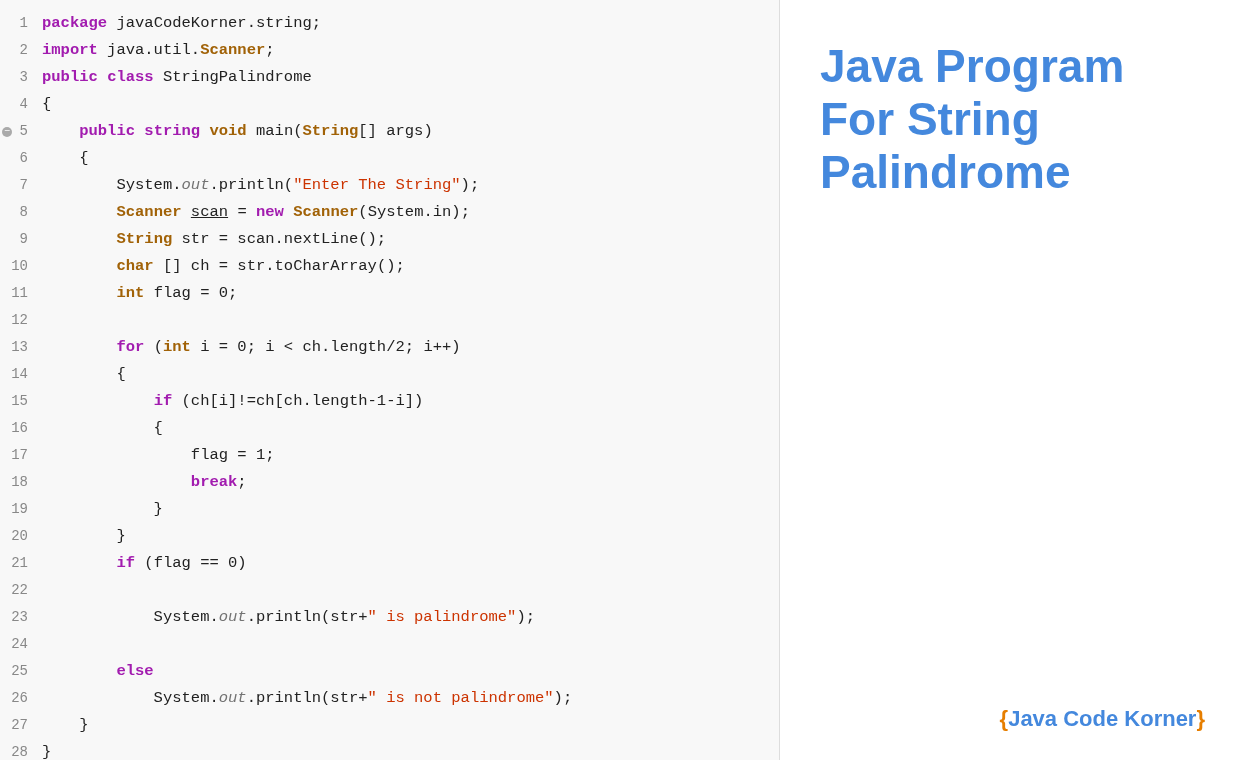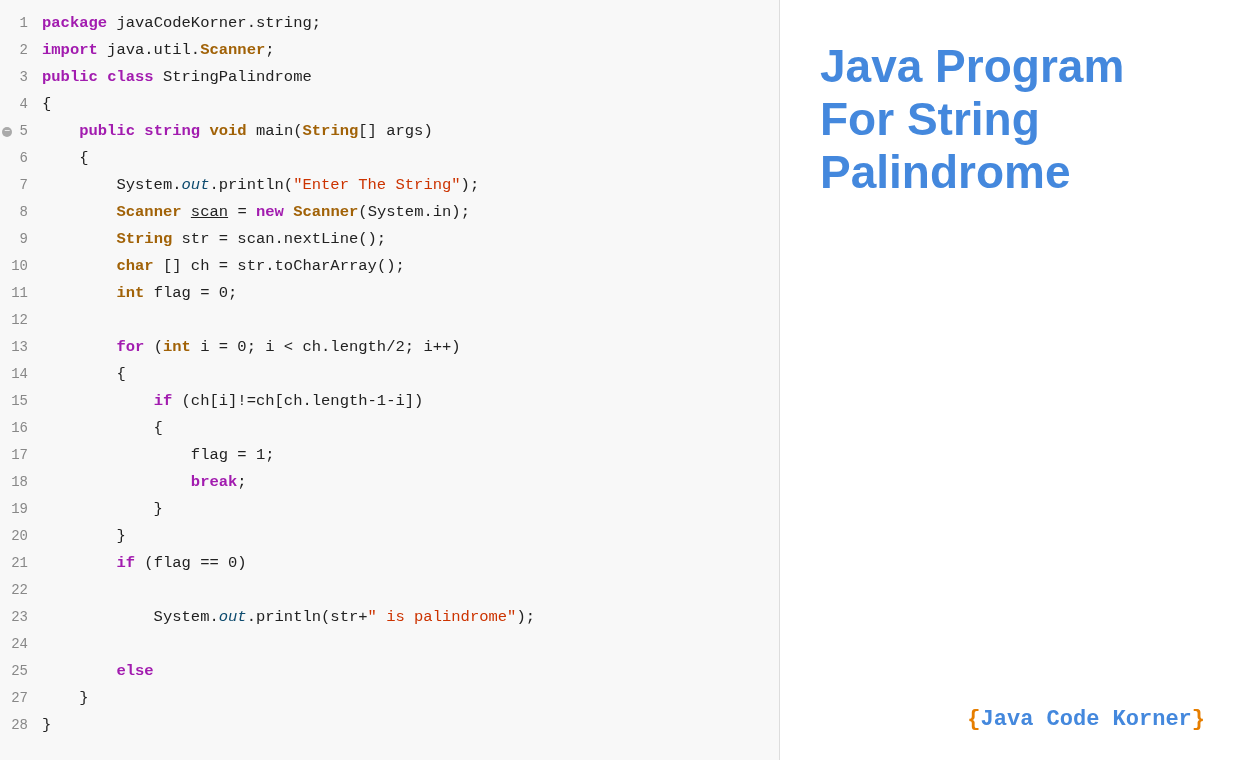--- a/index.html
+++ b/index.html
@@ -61,21 +61,21 @@
       flex: 1;
       padding-left: 4px;
       white-space: pre;
       color: #222;
     }
 
     
     .kw { color: #a21caf; font-weight: bold; } 
     .kw2 { color: #a16207; font-weight: bold; } 
     .str { color: #cc3300; } 
-    .out-kw { font-style: italic; color: #0c4a6e; } 
+    .out-kw { font-style: italic; color: #737373; } 
     .underline { text-decoration: underline; }
 
     .right-panel {
       flex: 1;
       height: 760px;
       background: #ffffff;
       display: flex;
       flex-direction: column;
       align-items: flex-start;
       justify-content: space-between;
@@ -91,21 +91,21 @@
     .main-title {
       color: #4488dd;
       font-family: Arial, sans-serif;
       font-size: 46px;
       font-weight: bold;
       line-height: 1.15;
     }
 
     .branding {
       color: #4488dd;
-      font-family: Liberation Mono, monospace;
+      font-family: Liberation Sans, sans-serif;
       font-size: 22px;
       font-weight: bold;
       padding-bottom: 8px;
       align-self: flex-end;
       margin-top: 26px;
     }
 
     .brace { color: #e67e00; }
   </style>
 </head>
@@ -205,20 +205,24 @@
       <div class="line-num">23</div>
       <div class="line-content">            System.<span class="out-kw">out</span>.println(str+<span class="str">" is palindrome"</span>);</div>
     </div>
     <div class="code-line">
       <div class="line-num">24</div>
       <div class="line-content"></div>
     </div>
     <div class="code-line">
       <div class="line-num">25</div>
       <div class="line-content">        <span class="kw">else</span></div>
+    </div>
+    <div class="code-line">
+      <div class="line-num">26</div>
+      <div class="line-content">            System.<span class="out-kw">out</span>.println(str+<span class="str">" is not palindrome"</span>);</div>
     </div>
     <div class="code-line">
       <div class="line-num">27</div>
       <div class="line-content">    }</div>
     </div>
     <div class="code-line">
       <div class="line-num">28</div>
       <div class="line-content">}</div>
     </div>
   </div>

